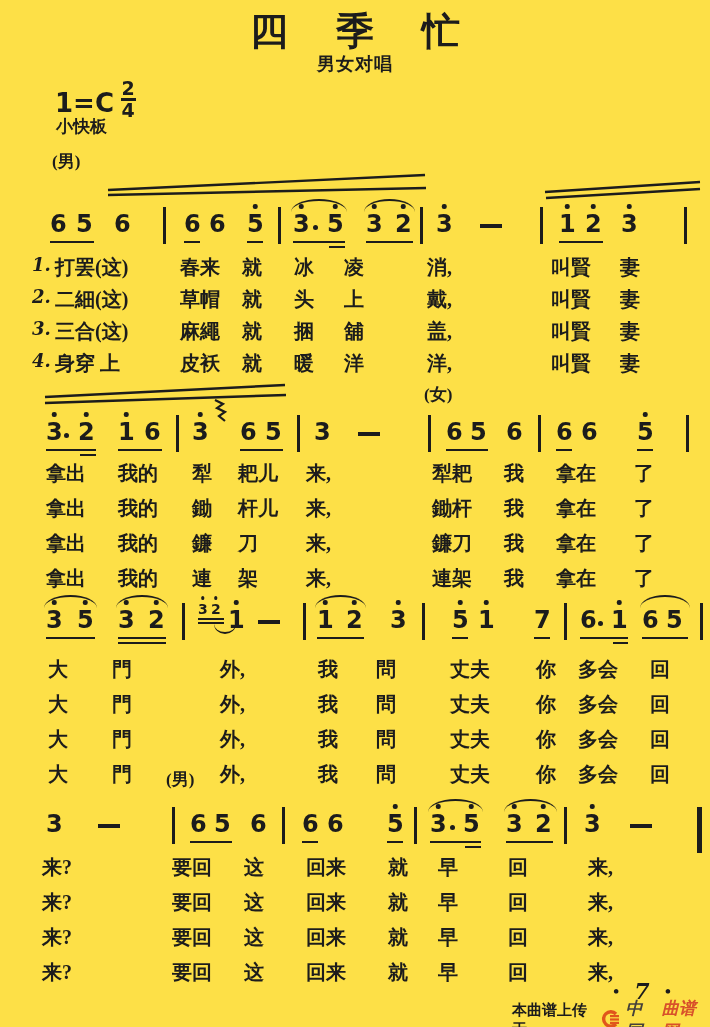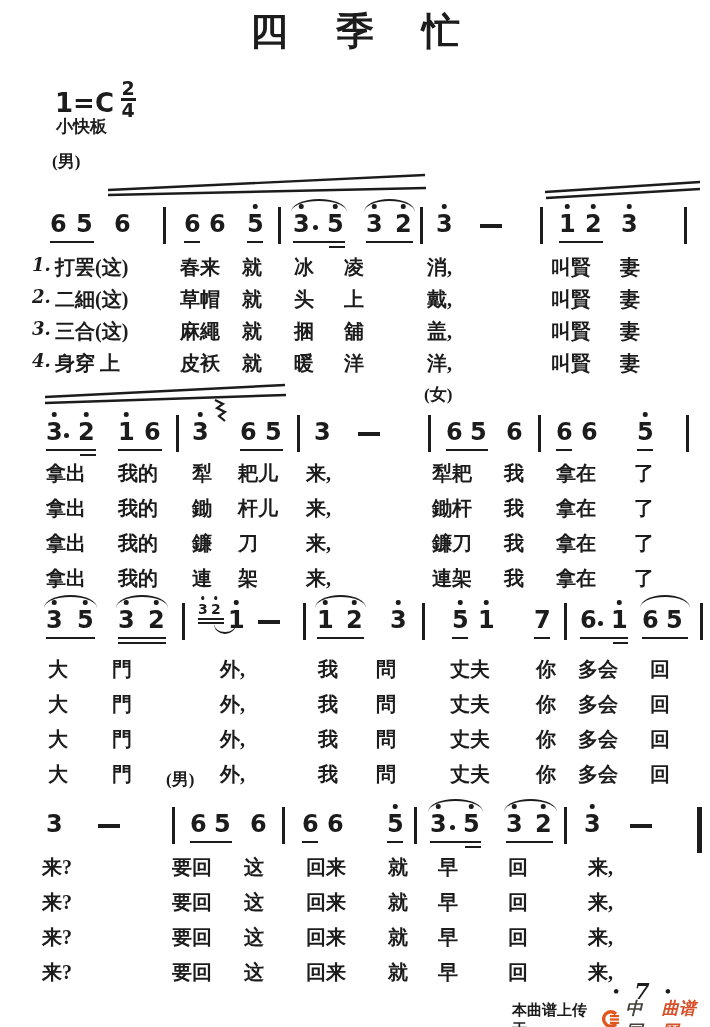--- a/index.html
+++ b/index.html
@@ -1,16 +1,16 @@
 <!DOCTYPE html>
 <html><head>
 <meta charset="utf-8">
 <style>
   html,body{margin:0;padding:0;background:#9a9a9a;}
-  .page{position:relative;width:710px;height:1027px;background:#ffffff;
+  .page{position:relative;width:710px;height:1027px;background:#fde047;
         font-family:"Liberation Serif",serif;color:#1c1c1c;overflow:hidden;}
   .title{position:absolute;top:6px;left:0;width:100%;text-align:center;
          font-size:38px;font-weight:bold;letter-spacing:48px;text-indent:48px;}
   .subtitle{position:absolute;top:52px;left:0;width:100%;text-align:center;
          font-size:18px;font-weight:bold;letter-spacing:1px;}
   .keysig{position:absolute;left:55px;top:88px;font-weight:bold;font-size:26px;
          font-family:"DejaVu Sans",sans-serif;}
   .meter{position:absolute;left:119px;top:80px;text-align:center;font-weight:bold;
          font-family:"DejaVu Sans",sans-serif;font-size:19px;line-height:17px;width:18px;}
   .meter .fbar{width:15px;height:3px;background:#1c1c1c;margin:1px auto;}
@@ -42,20 +42,21 @@
   .wm{position:absolute;left:512px;top:997px;display:flex;align-items:center;gap:4px;
       font-family:"Liberation Sans",sans-serif;font-weight:bold;font-size:15px;}
   .wm .site1{font-style:italic;font-size:17px;}
   .wm .site2{font-style:italic;font-size:17px;}
 </style>
 </head>
 <body>
 
 <div class="page">
   <div class="title">四季忙</div>
+  <div class="subtitle">男女对唱</div>
   <div class="keysig">1=C</div>
   <div class="meter">
     <div>2</div>
     <div class="fbar"></div>
     <div>4</div>
   </div>
 
   <svg class="wedges" id="wedges" width="710" height="1027">
       <line x1="108" y1="190" x2="425" y2="175" stroke="#1c1c1c" stroke-width="2.4"></line>
       <line x1="108" y1="195" x2="426" y2="188" stroke="#1c1c1c" stroke-width="2.4"></line>

